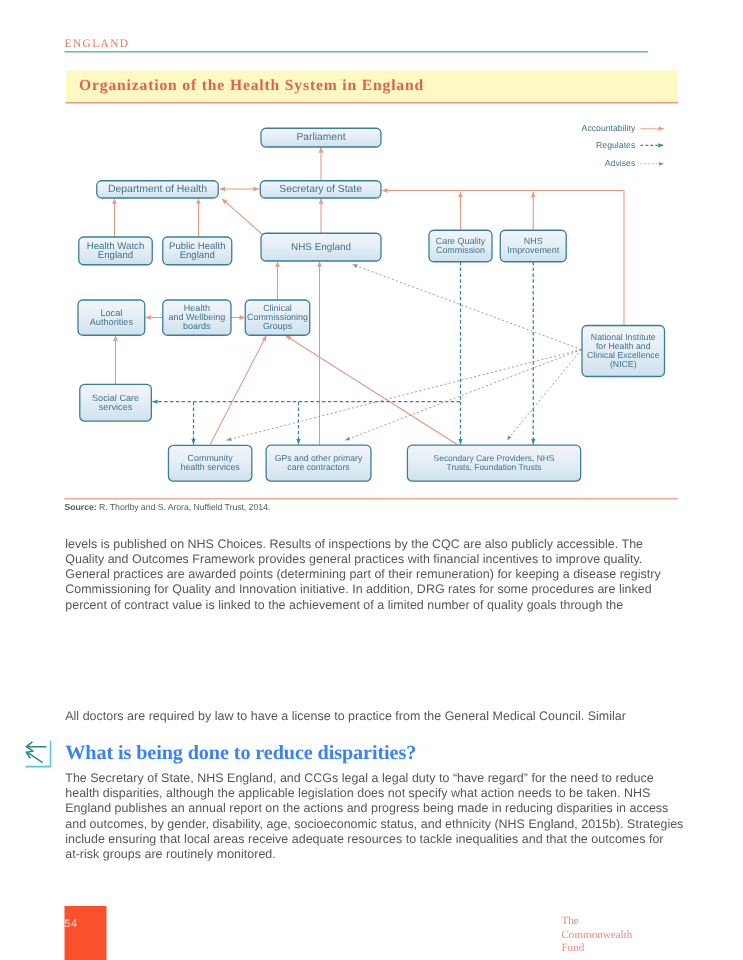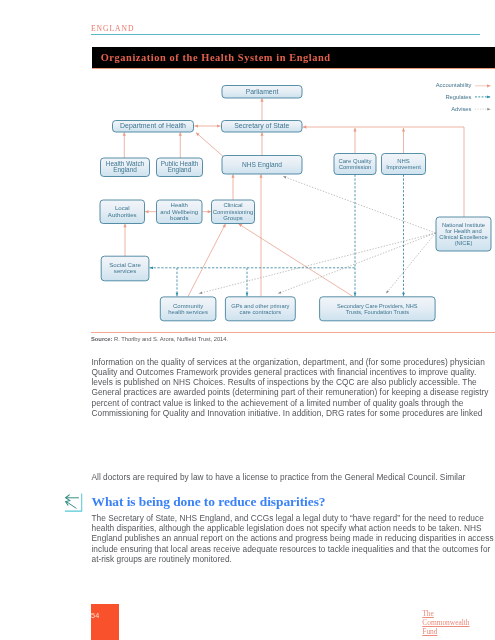--- a/index.html
+++ b/index.html
@@ -1,38 +1,38 @@
 <!DOCTYPE html>
 <html><head>
 <meta charset="utf-8">
 <style>
   html,body{margin:0;padding:0;}
   body{width:495px;height:640px;background:#ffffff;font-family:"Liberation Sans",sans-serif;overflow:hidden;position:relative;}
-  .page{position:absolute;left:0;top:0;width:392px;height:640px;margin-left:48px;}
+  .page{position:absolute;left:0;top:0;width:392px;height:640px;}
 
   .kicker{position:absolute;left:43px;top:24.2px;font-family:"Liberation Serif",serif;font-size:7.6px;letter-spacing:0.95px;color:#e8776a;font-weight:400;}
   .rule{position:absolute;left:43px;top:34.2px;width:389px;height:1.2px;background:#5cb8c6;}
 
-  .titlebar{position:absolute;left:43.5px;top:47px;width:408.5px;height:22.2px;background:#000000;}
+  .titlebar{position:absolute;left:43.5px;top:47px;width:408.5px;height:22.2px;background:#fef9c3;}
   .titlebar .tbline{position:absolute;left:0;bottom:0;width:100%;height:1.4px;background:#eb9b79;}
   .titlebar .ttl{position:absolute;left:9.2px;top:5.2px;font-family:"Liberation Serif",serif;font-weight:700;font-size:10.4px;letter-spacing:0.57px;color:#e3604b;}
 
   .diagram{position:absolute;left:0px;top:70px;width:495px;height:262px;}
 
   .srcrule{position:absolute;left:43px;top:331.5px;width:409px;height:.9px;background:#f2a98f;}
   .src{position:absolute;left:43px;top:335.6px;font-size:5.85px;color:#5a5c5e;letter-spacing:-0.05px;}
   .src b{font-weight:700;}
 
   .body{position:absolute;margin:0;font-size:8.3px;line-height:10.33px;color:#54575b;width:430px;left:43.5px;letter-spacing:0.016px;white-space:nowrap;}
   h2.sec{position:absolute;margin:0;left:43.5px;font-family:"Liberation Serif",serif;font-weight:700;font-size:13.45px;color:#3b82f6;letter-spacing:-0.06px;line-height:13.3px;}
   .secicon{position:absolute;left:13px;top:488px;width:26px;height:26px;}
 
   .pagenum{position:absolute;left:43px;top:604px;width:27.8px;height:40px;background:#f8512c;}
   .pagenum span{position:absolute;left:0;right:0;top:6.5px;text-align:left;font-size:7.2px;color:#fcdbcd;font-weight:400;letter-spacing:.35px;}
-  .cwf{position:absolute;left:374.3px;top:609.2px;font-family:"Liberation Serif",serif;font-size:7.4px;color:#eb8b7c;letter-spacing:0px;text-decoration:underline;}
+  .cwf{position:absolute;left:374.3px;top:609.2px;font-family:"Liberation Serif",serif;font-size:7.4px;color:#eb8b7c;letter-spacing:0px;}
 </style>
 </head>
 <body>
 
 <div class="page">
 
   <div class="kicker">ENGLAND</div>
   <div class="rule"></div>
 
   <div class="titlebar">
@@ -180,43 +180,43 @@
           <text x="423.5" y="40.85" text-anchor="end" font-size="5.8" fill="#41738a" font-family="&quot;Liberation Sans&quot;, sans-serif">Advises</text>
           <line x1="427" y1="39.2" x2="442.5" y2="39.2" stroke="#b9b9b4" stroke-width="0.62" stroke-dasharray="1.2 1.3" marker-end="url(#arrG)"></line>
         </g>
       </g>
   </svg>
 
   <div class="srcrule"></div>
   <div class="src"><b>Source:</b><span> R. Thorlby and S. Arora, Nuffield Trust, 2014.</span></div>
 
   <div class="body" style="top:356.5px">
-      <div>Information on the quality of services at the organization, department, and (for some procedures) physician</div>
+      <div>levels is published on NHS Choices. Results of inspections by the CQC are also publicly accessible. The</div>
       <div>Quality and Outcomes Framework provides general practices with financial incentives to improve quality.</div>
-      <div>levels is published on NHS Choices. Results of inspections by the CQC are also publicly accessible. The</div>
       <div>General practices are awarded points (determining part of their remuneration) for keeping a disease registry</div>
+      <div>Commissioning for Quality and Innovation initiative. In addition, DRG rates for some procedures are linked</div>
       <div>percent of contract value is linked to the achievement of a limited number of quality goals through the</div>
-      <div>Commissioning for Quality and Innovation initiative. In addition, DRG rates for some procedures are linked</div>
     </div>
   <div class="body" style="top:472px">
       <div>All doctors are required by law to have a license to practice from the General Medical Council. Similar</div>
     </div>
 
   <svg class="secicon" viewBox="0 0 26 26">
     <path d="M20.7 5.6 L20.7 23.1 L3.9 23.1" fill="none" stroke="#56c9d8" stroke-width="1.05" stroke-linecap="butt" stroke-linejoin="miter"></path>
     <path d="M17.9 9.8 L5.2 9.8" fill="none" stroke="#2b8a7e" stroke-width="0.95" stroke-linecap="butt"></path>
     <path d="M8.6 6.6 L4.6 9.8 L8.6 12.4" fill="none" stroke="#2b8a7e" stroke-width="1.05" stroke-linecap="butt" stroke-linejoin="miter"></path>
     <path d="M15.4 20.4 L5.3 13.6" fill="none" stroke="#2b8a7e" stroke-width="0.95" stroke-linecap="butt"></path>
     <path d="M9.5 12.6 L4.6 13.5 L7.2 17.5" fill="none" stroke="#2b8a7e" stroke-width="1.05" stroke-linecap="butt" stroke-linejoin="miter"></path>
   </svg>
   <h2 class="sec" style="top:494.5px">What is being done to reduce disparities?</h2>
   <div class="body" style="top:512.7px">
       <div>The Secretary of State, NHS England, and CCGs legal a legal duty to “have regard” for the need to reduce</div>
       <div>health disparities, although the applicable legislation does not specify what action needs to be taken. NHS</div>
       <div>England publishes an annual report on the actions and progress being made in reducing disparities in access</div>
+      <div>and outcomes, by gender, disability, age, socioeconomic status, and ethnicity (NHS England, 2015b). Strategies</div>
       <div>include ensuring that local areas receive adequate resources to tackle inequalities and that the outcomes for</div>
       <div>at-risk groups are routinely monitored.</div>
     </div>
 
   <div class="pagenum">
       <span>54</span>
     </div>
   <div class="cwf">The Commonwealth Fund</div>
 </div>
 

